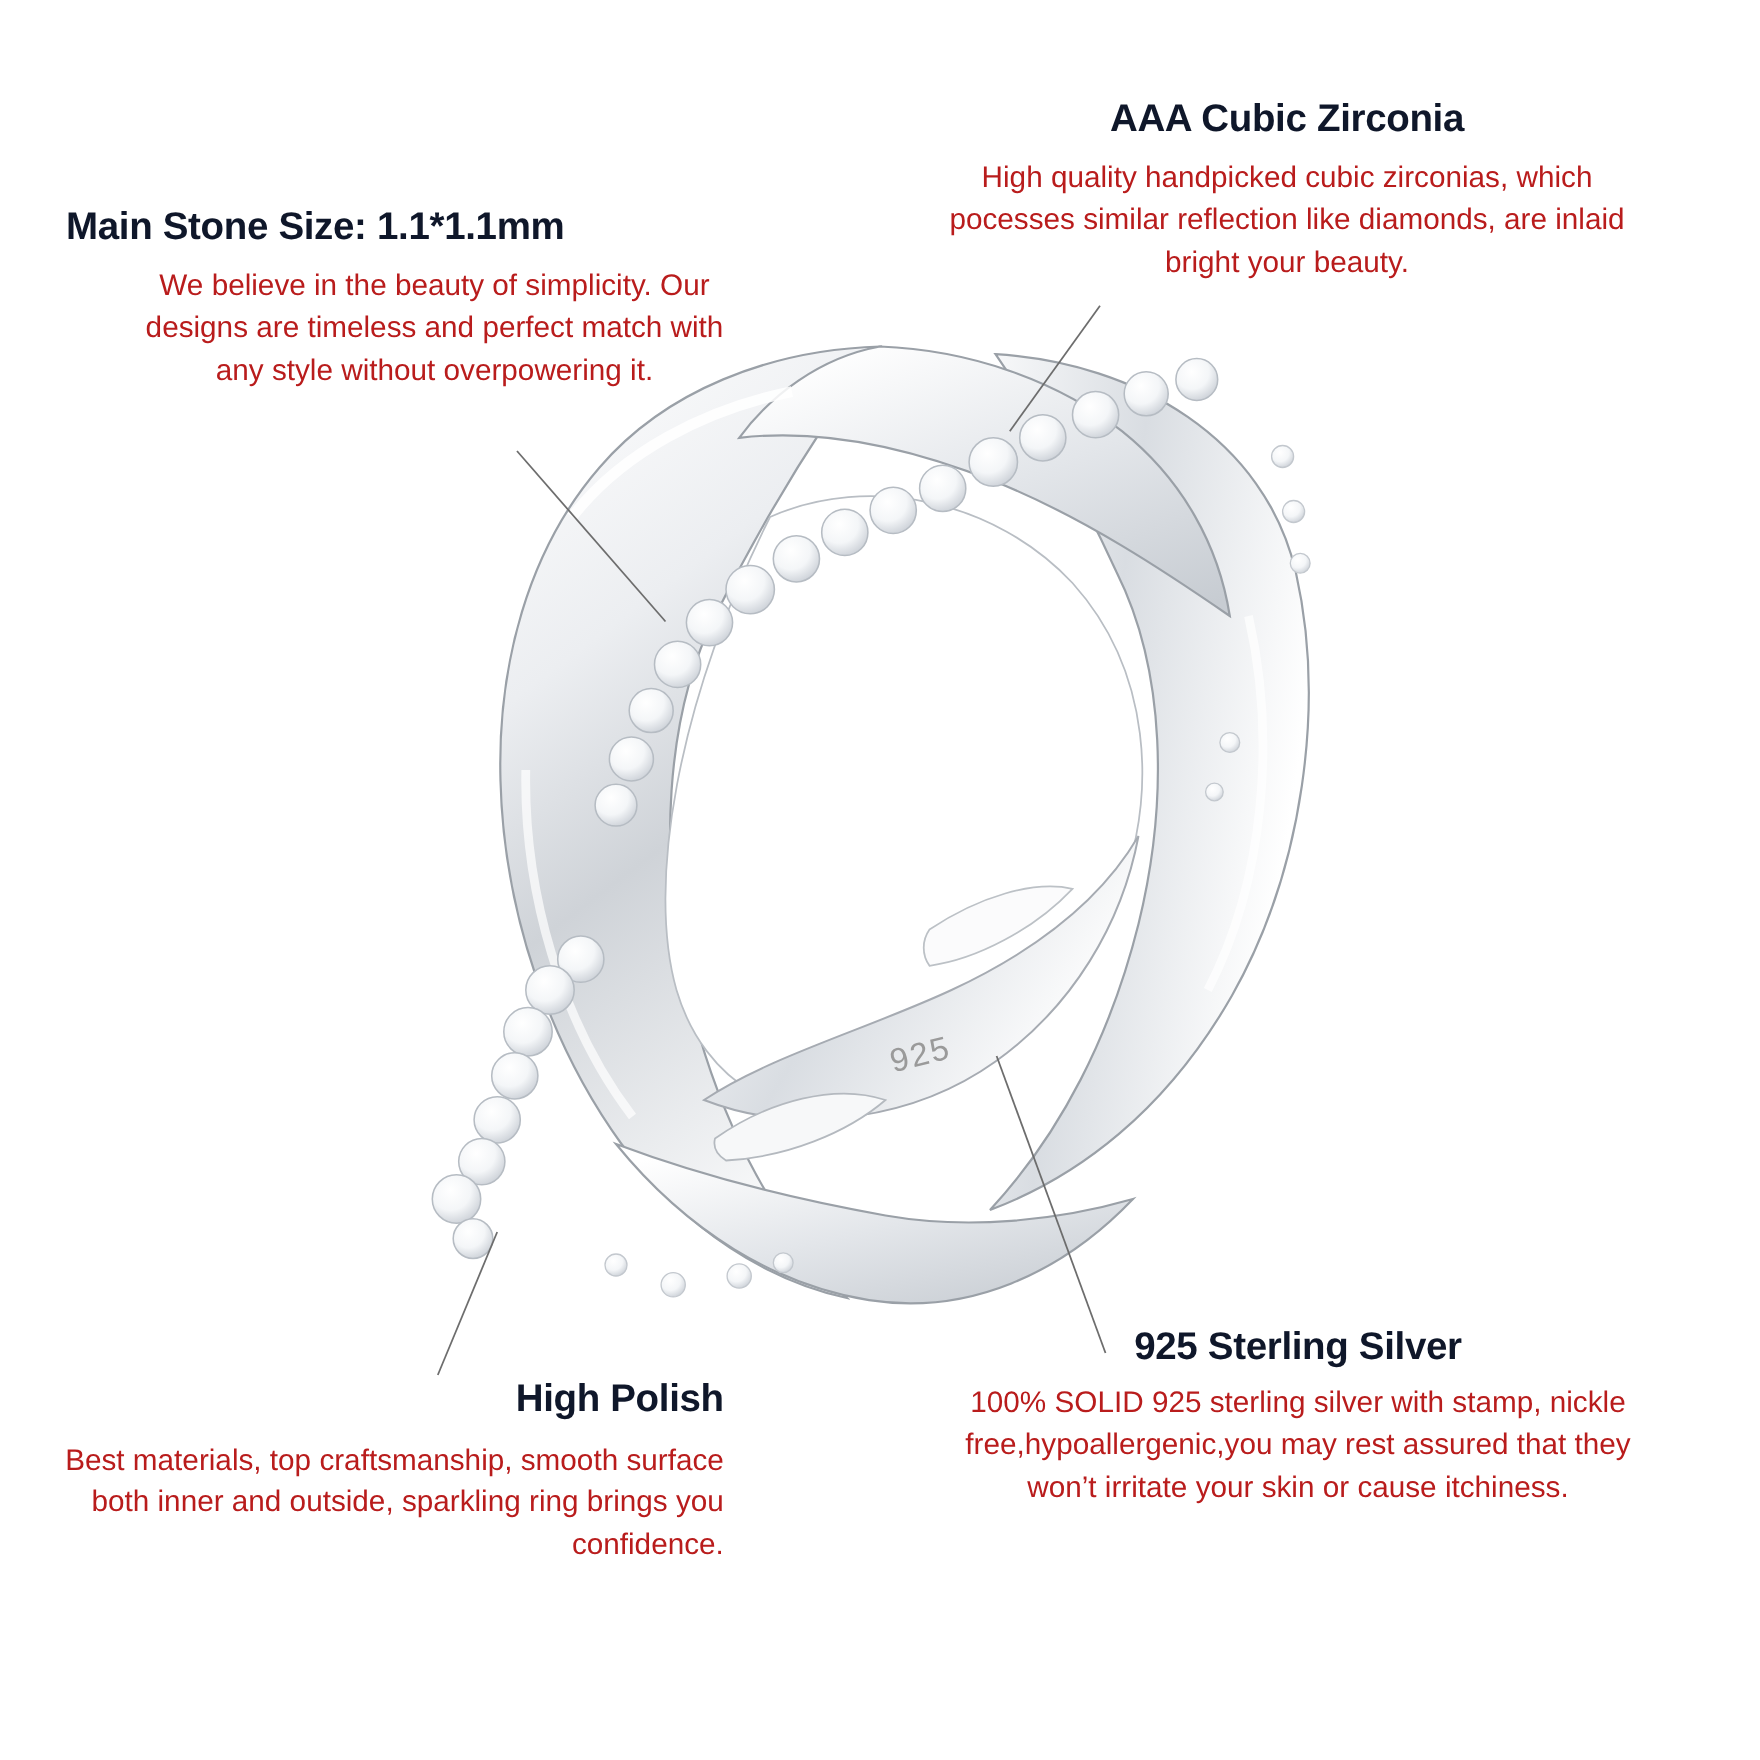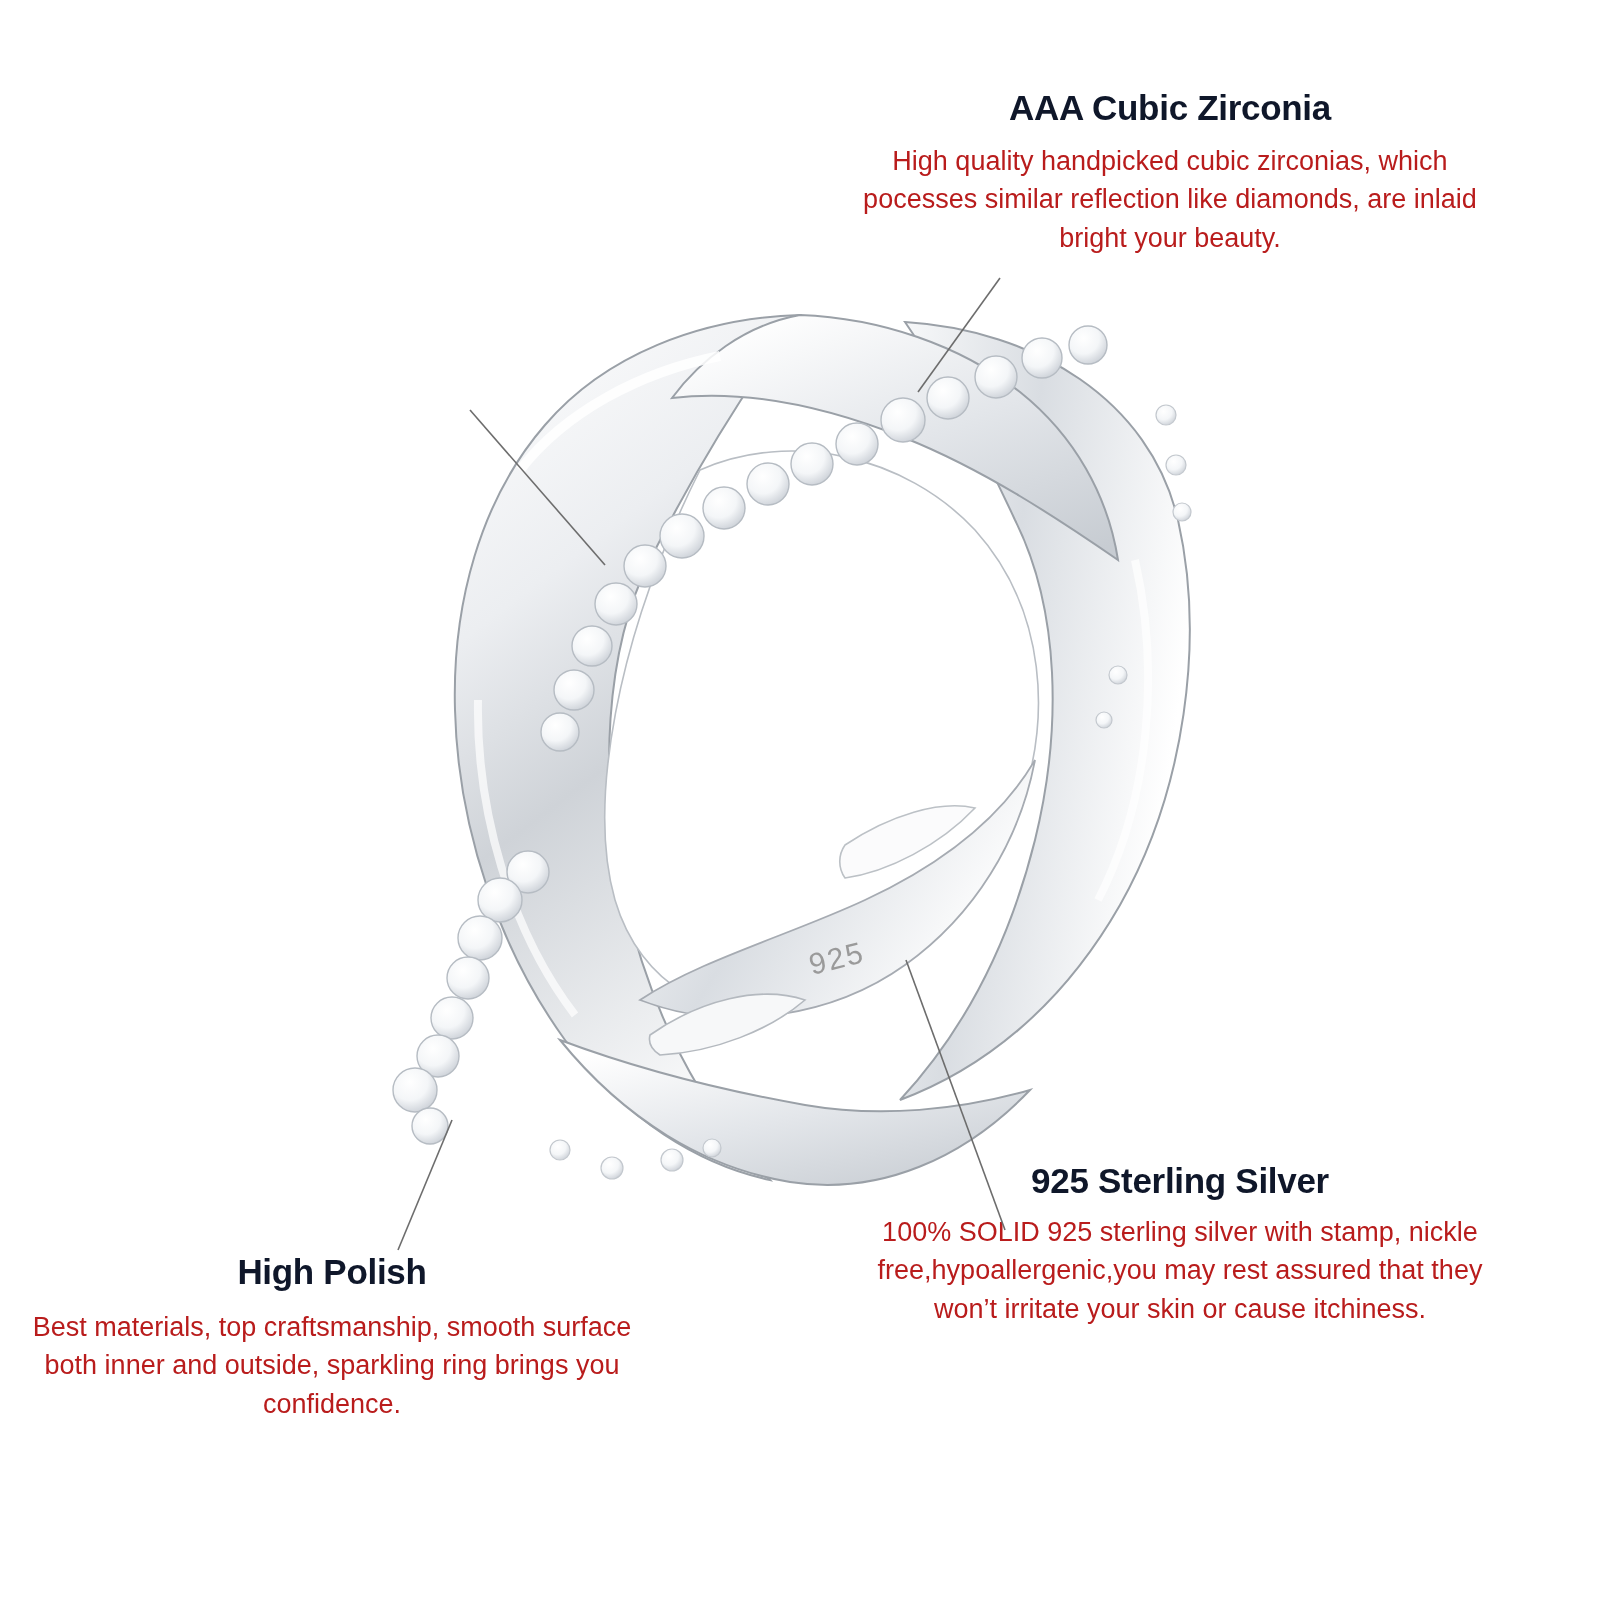--- a/index.html
+++ b/index.html
@@ -60,35 +60,35 @@
     text-align: center;
   }
   #callout-cz .title { font-size: 35px; }
   #callout-cz .body {
     font-size: 27px;
     margin-top: 14px;
   }
 
   
   #callout-polish {
-    left: 22px;
+    left: 38px;
     top: 1252px;
     width: 620px;
-    text-align: center;
+    text-align: right;
   }
   #callout-polish .title { font-size: 35px; }
   #callout-polish .body {
     font-size: 27px;
     margin-top: 16px;
   }
 
   
   #callout-silver {
     left: 850px;
-    top: 1161px;
+    top: 1204px;
     width: 660px;
     text-align: center;
   }
   #callout-silver .title { font-size: 35px; }
   #callout-silver .body {
     font-size: 27px;
     margin-top: 12px;
   }
 
   
@@ -264,20 +264,24 @@
     </g>
   </svg>
 
   <svg id="leaders" viewBox="0 0 1600 1600">
     <path class="leader" d="M470 410 L605 565"></path>
     <path class="leader" d="M1000 278 L918 392"></path>
     <path class="leader" d="M398 1250 L452 1120"></path>
     <path class="leader" d="M1005 1230 L906 960"></path>
   </svg>
 
+  <div class="callout" id="callout-main-stone">
+    <div class="title">Main Stone Size: 1.1*1.1mm</div>
+    <div class="body">We believe in the beauty of simplicity. Our designs are timeless and perfect match with any style without overpowering it.</div>
+  </div>
 
   <div class="callout" id="callout-cz">
     <div class="title">AAA Cubic Zirconia</div>
     <div class="body">High quality handpicked cubic zirconias, which pocesses similar reflection like diamonds, are inlaid bright your beauty.</div>
   </div>
 
   <div class="callout" id="callout-polish">
     <div class="title">High Polish</div>
     <div class="body">Best materials, top craftsmanship, smooth surface both inner and outside, sparkling ring brings you confidence.</div>
   </div>

